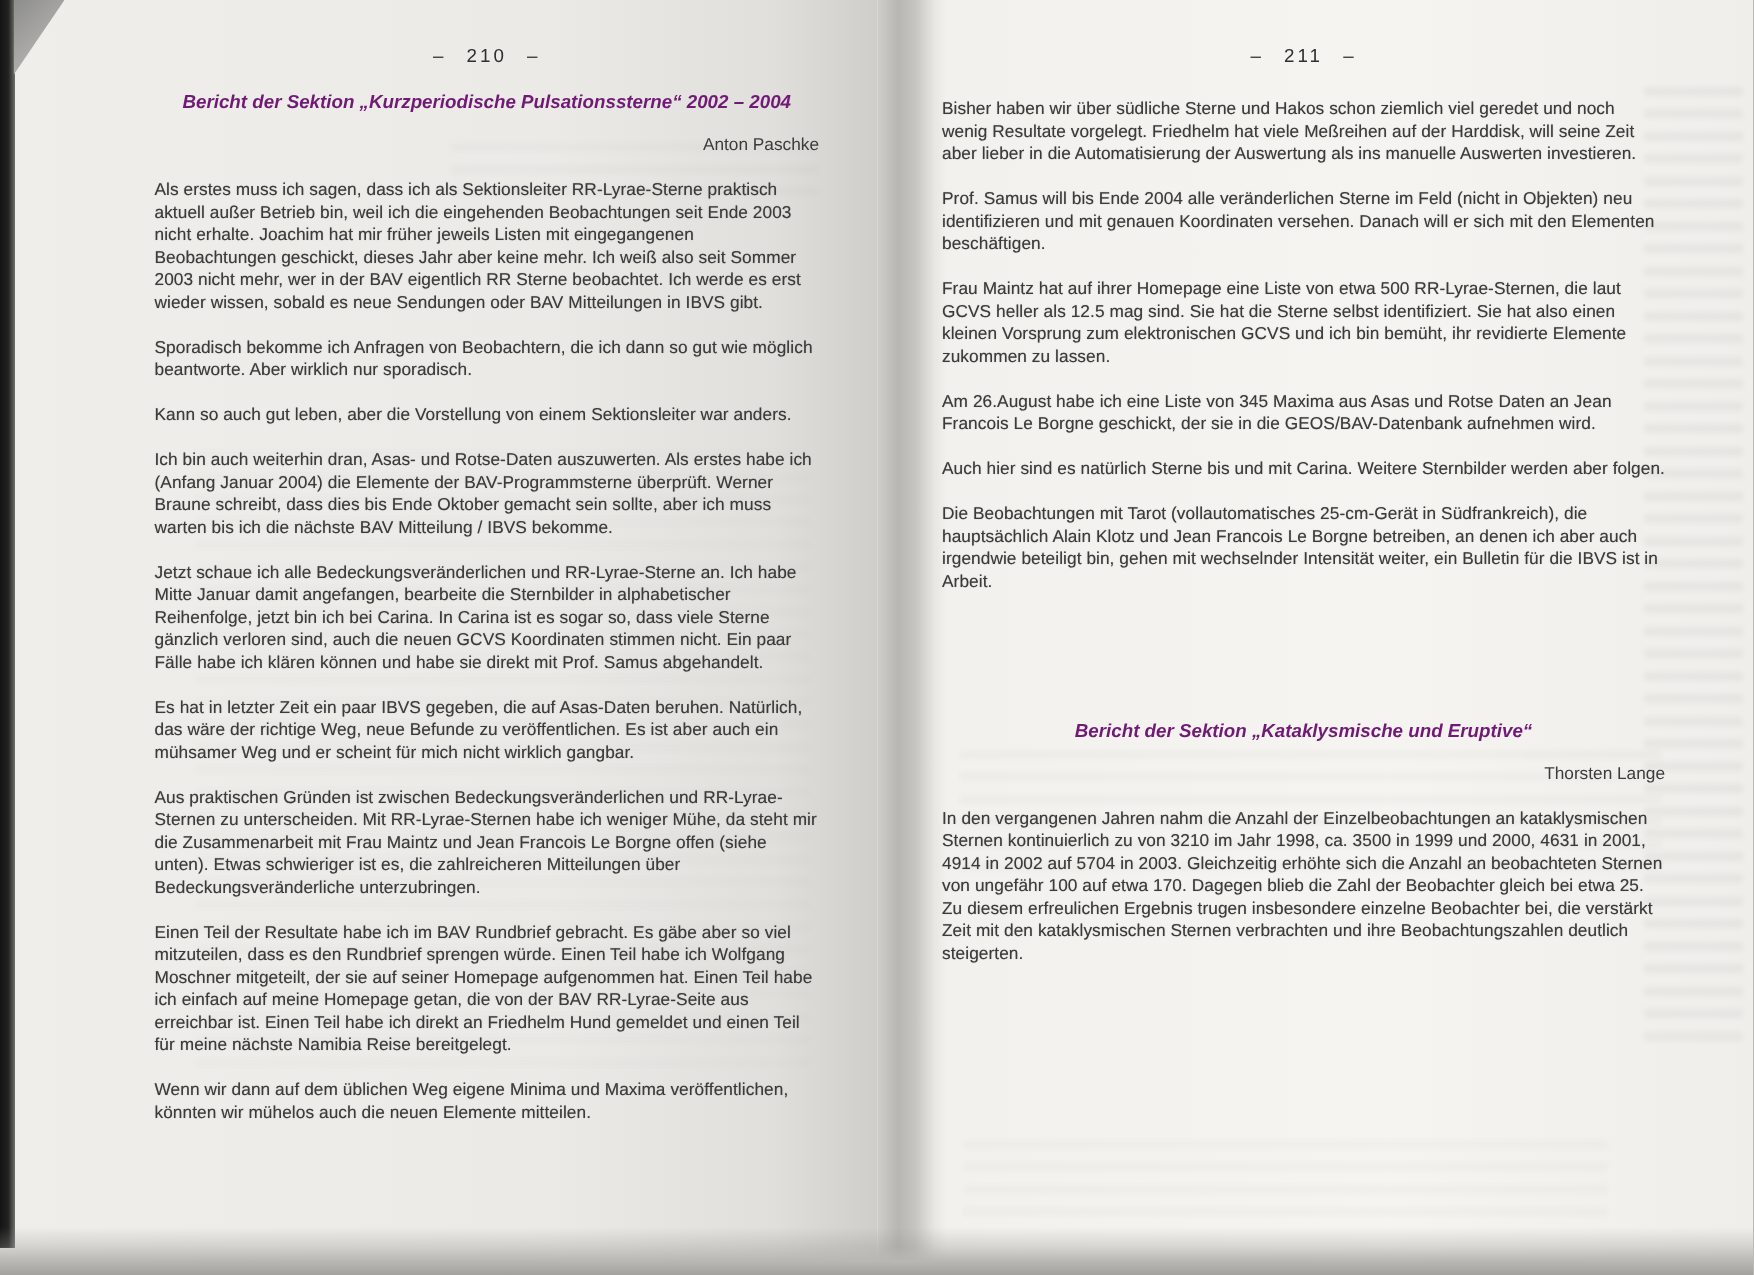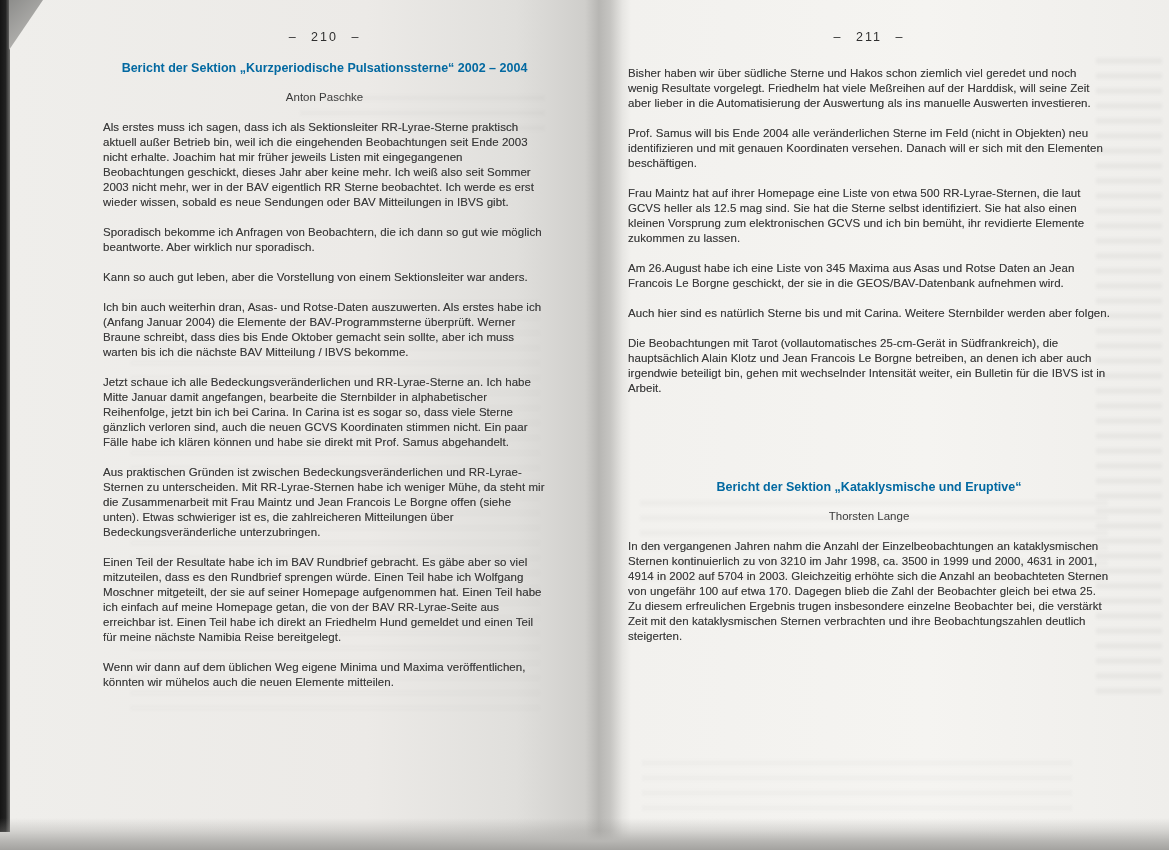--- a/index.html
+++ b/index.html
@@ -39,25 +39,25 @@
   }
   
   .col{position:absolute;top:30px;z-index:3;}
   .col-left{left:103px;width:443px;}
   .col-right{left:628px;width:482px;}
   .pagenum{
     text-align:center;font-size:12.5px;letter-spacing:2px;word-spacing:8px;
     color:#2f2f2f;margin:0 0 0 0;
   }
   .title{
-    text-align:center;font-size:12.5px;font-weight:bold;color:#0369a1;
-    margin:17px 0 0 0;line-height:15px;
+    text-align:center;font-size:12.5px;font-weight:bold;color:#701a75;
+    margin:17px 0 0 0;line-height:15px;font-style:italic;
   }
   .author{
-    text-align:center;font-size:11.5px;margin:14px 0 0 0;line-height:15px;
+    text-align:right;font-size:11.5px;margin:14px 0 0 0;line-height:15px;
   }
   .body-start{margin-top:15px;}
   p.para{
     font-size:11.5px;line-height:15px;margin:11px 0 15px 0;
     letter-spacing:0.05px;
     text-shadow:0 0 0.6px rgba(70,70,70,0.55);
   }
   .col-right .first{margin-top:22px;}
   .section-title{margin-top:84px;}
   
@@ -94,20 +94,21 @@
   <div class="col col-left">
     <div class="pagenum">– 210 –</div>
     <h1 class="title">Bericht der Sektion „Kurzperiodische Pulsationssterne“ 2002 – 2004</h1>
     <div class="author">Anton Paschke</div>
     <div class="body-start"></div>
     <p class="para">Als erstes muss ich sagen, dass ich als Sektionsleiter RR-Lyrae-Sterne praktisch aktuell außer Betrieb bin, weil ich die eingehenden Beobachtungen seit Ende 2003 nicht erhalte. Joachim hat mir früher jeweils Listen mit eingegangenen Beobachtungen geschickt, dieses Jahr aber keine mehr. Ich weiß also seit Sommer 2003 nicht mehr, wer in der BAV eigentlich RR Sterne beobachtet. Ich werde es erst wieder wissen, sobald es neue Sendungen oder BAV Mitteilungen in IBVS gibt.</p>
     <p class="para">Sporadisch bekomme ich Anfragen von Beobachtern, die ich dann so gut wie möglich beantworte. Aber wirklich nur sporadisch.</p>
     <p class="para">Kann so auch gut leben, aber die Vorstellung von einem Sektionsleiter war anders.</p>
     <p class="para">Ich bin auch weiterhin dran, Asas- und Rotse-Daten auszuwerten. Als erstes habe ich (Anfang Januar 2004) die Elemente der BAV-Programmsterne überprüft. Werner Braune schreibt, dass dies bis Ende Oktober gemacht sein sollte, aber ich muss warten bis ich die nächste BAV Mitteilung / IBVS bekomme.</p>
     <p class="para">Jetzt schaue ich alle Bedeckungsveränderlichen und RR-Lyrae-Sterne an. Ich habe Mitte Januar damit angefangen, bearbeite die Sternbilder in alphabetischer Reihenfolge, jetzt bin ich bei Carina. In Carina ist es sogar so, dass viele Sterne gänzlich verloren sind, auch die neuen GCVS Koordinaten stimmen nicht. Ein paar Fälle habe ich klären können und habe sie direkt mit Prof. Samus abgehandelt.</p>
+    <p class="para">Es hat in letzter Zeit ein paar IBVS gegeben, die auf Asas-Daten beruhen. Natürlich, das wäre der richtige Weg, neue Befunde zu veröffentlichen. Es ist aber auch ein mühsamer Weg und er scheint für mich nicht wirklich gangbar.</p>
     <p class="para">Aus praktischen Gründen ist zwischen Bedeckungsveränderlichen und RR-Lyrae-Sternen zu unterscheiden. Mit RR-Lyrae-Sternen habe ich weniger Mühe, da steht mir die Zusammenarbeit mit Frau Maintz und Jean Francois Le Borgne offen (siehe unten). Etwas schwieriger ist es, die zahlreicheren Mitteilungen über Bedeckungsveränderliche unterzubringen.</p>
     <p class="para">Einen Teil der Resultate habe ich im BAV Rundbrief gebracht. Es gäbe aber so viel mitzuteilen, dass es den Rundbrief sprengen würde. Einen Teil habe ich Wolfgang Moschner mitgeteilt, der sie auf seiner Homepage aufgenommen hat. Einen Teil habe ich einfach auf meine Homepage getan, die von der BAV RR-Lyrae-Seite aus erreichbar ist. Einen Teil habe ich direkt an Friedhelm Hund gemeldet und einen Teil für meine nächste Namibia Reise bereitgelegt.</p>
     <p class="para">Wenn wir dann auf dem üblichen Weg eigene Minima und Maxima veröffentlichen, könnten wir mühelos auch die neuen Elemente mitteilen.</p>
   </div>
 
   <div class="col col-right">
     <div class="pagenum">– 211 –</div>
     <p class="para first">Bisher haben wir über südliche Sterne und Hakos schon ziemlich viel geredet und noch wenig Resultate vorgelegt. Friedhelm hat viele Meßreihen auf der Harddisk, will seine Zeit aber lieber in die Automatisierung der Auswertung als ins manuelle Auswerten investieren.</p>
     <p class="para">Prof. Samus will bis Ende 2004 alle veränderlichen Sterne im Feld (nicht in Objekten) neu identifizieren und mit genauen Koordinaten versehen. Danach will er sich mit den Elementen beschäftigen.</p>
     <p class="para">Frau Maintz hat auf ihrer Homepage eine Liste von etwa 500 RR-Lyrae-Sternen, die laut GCVS heller als 12.5 mag sind. Sie hat die Sterne selbst identifiziert. Sie hat also einen kleinen Vorsprung zum elektronischen GCVS und ich bin bemüht, ihr revidierte Elemente zukommen zu lassen.</p>

